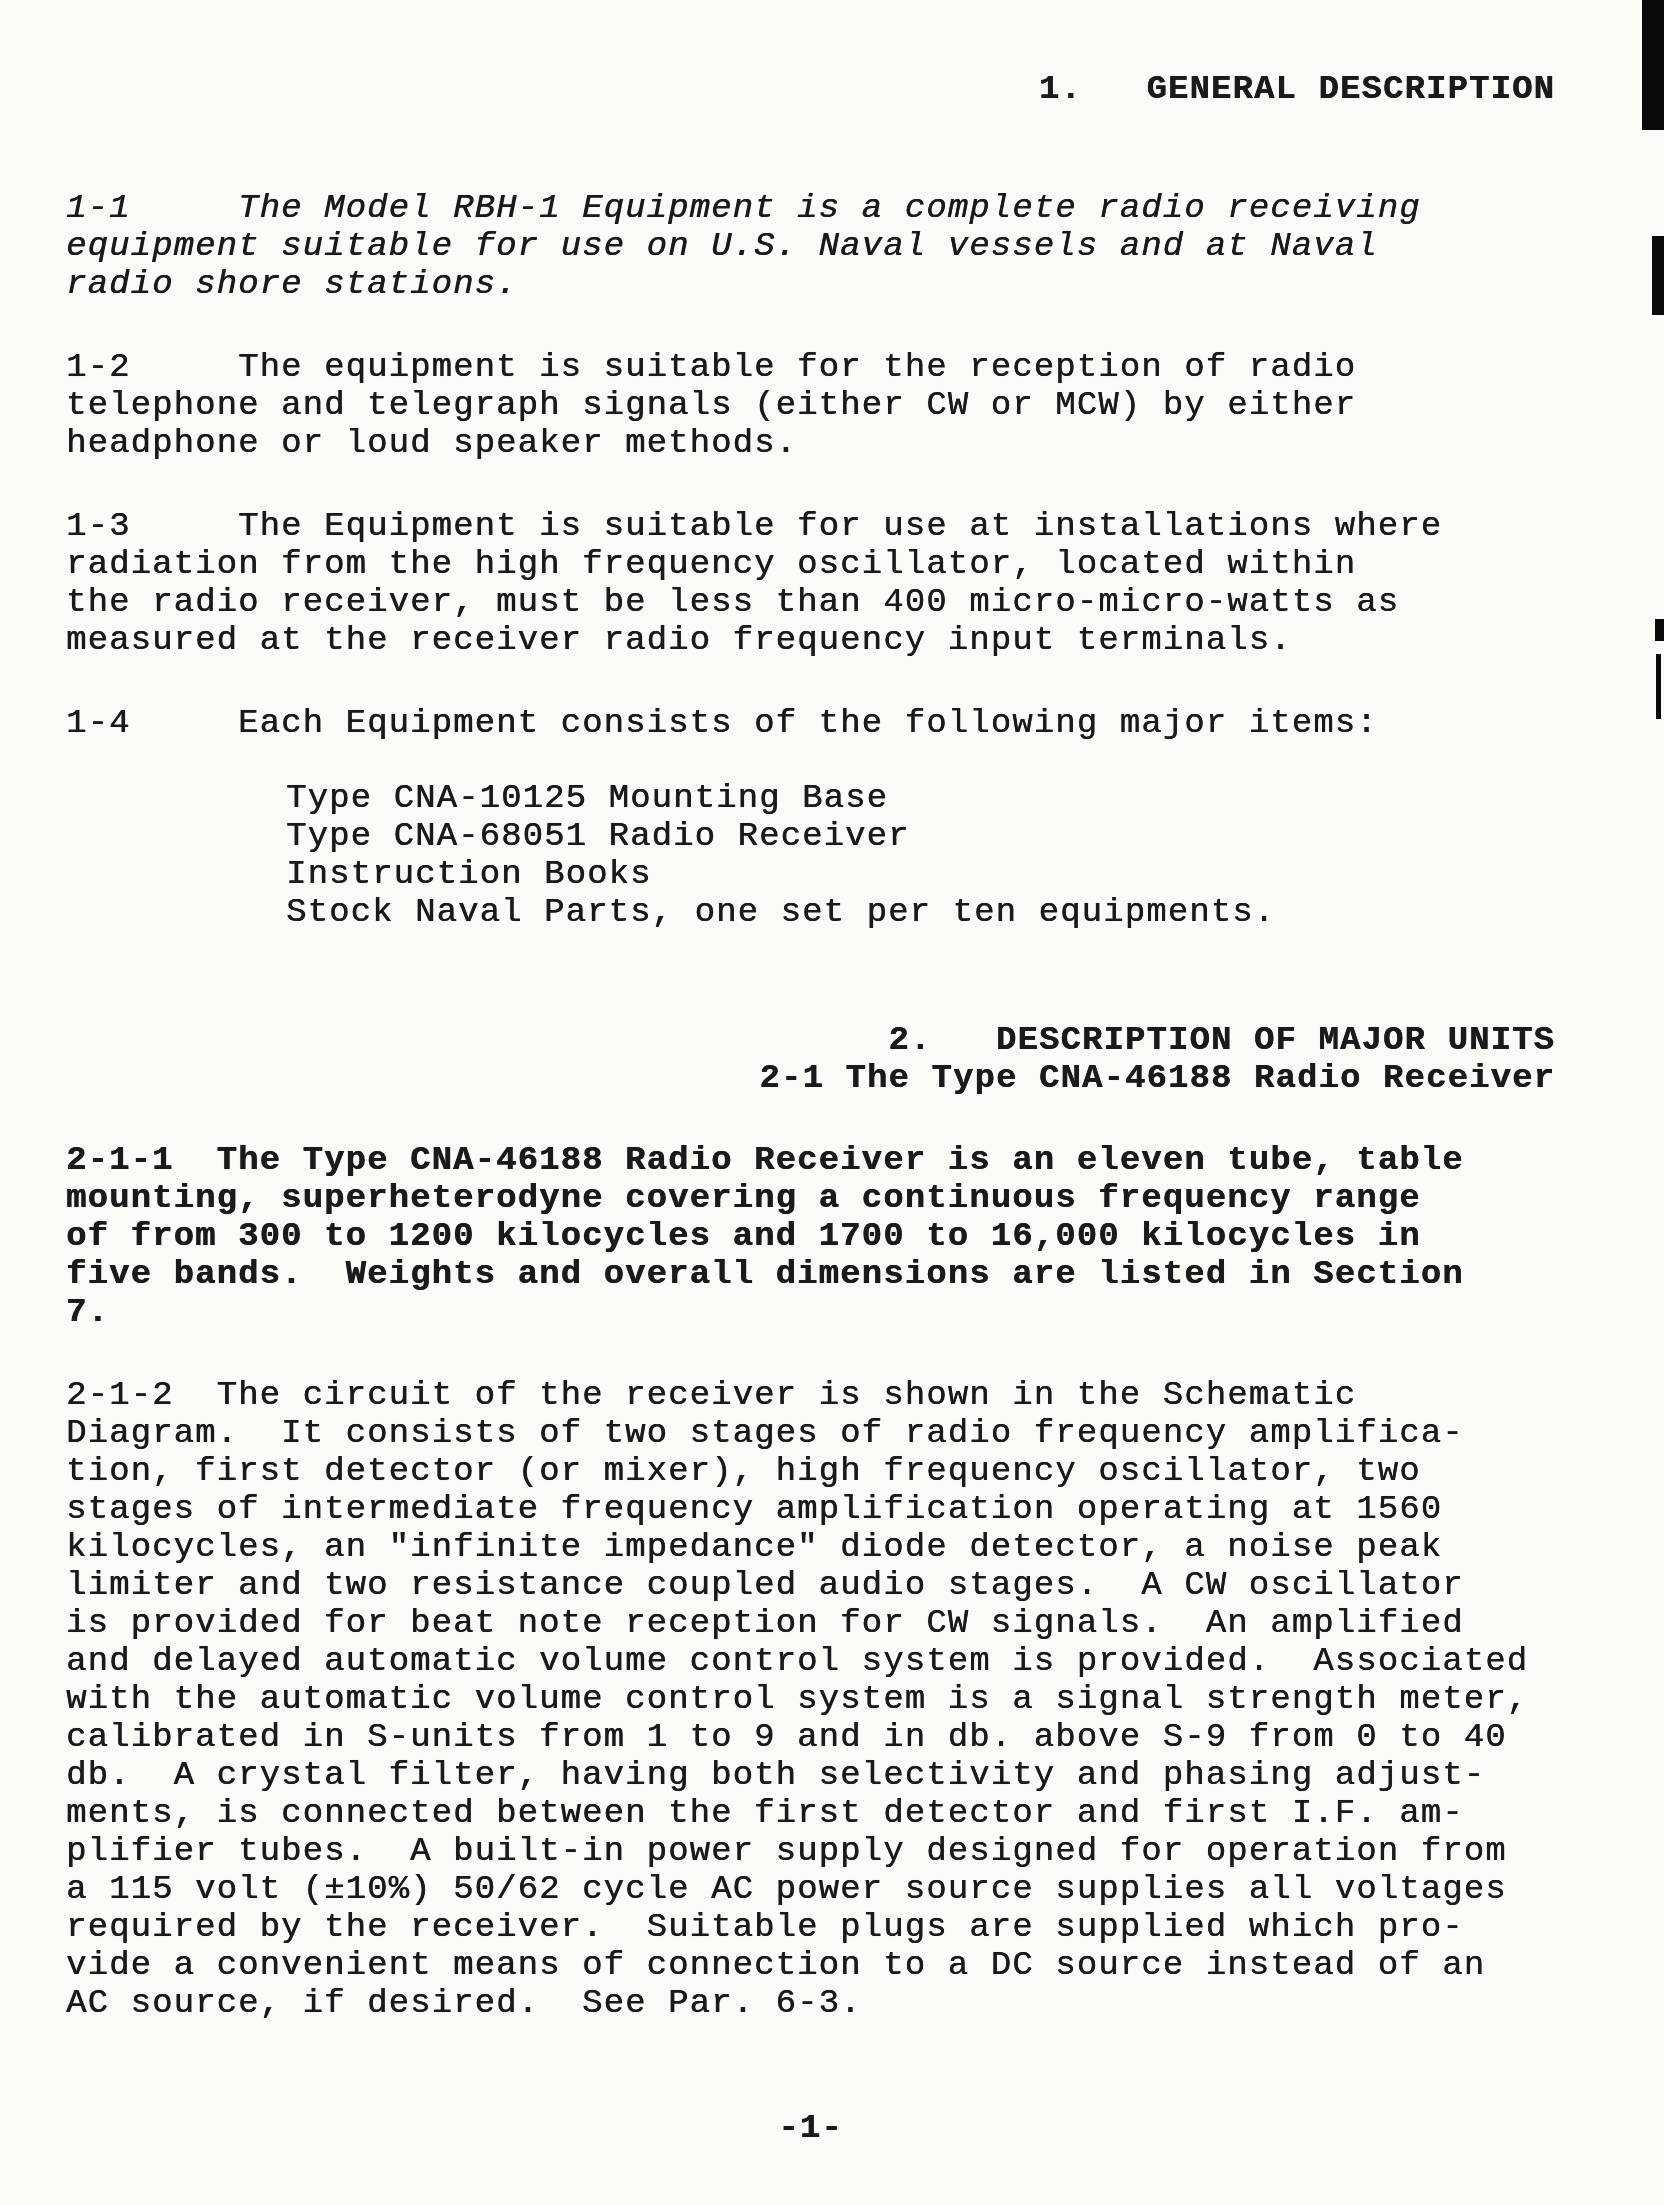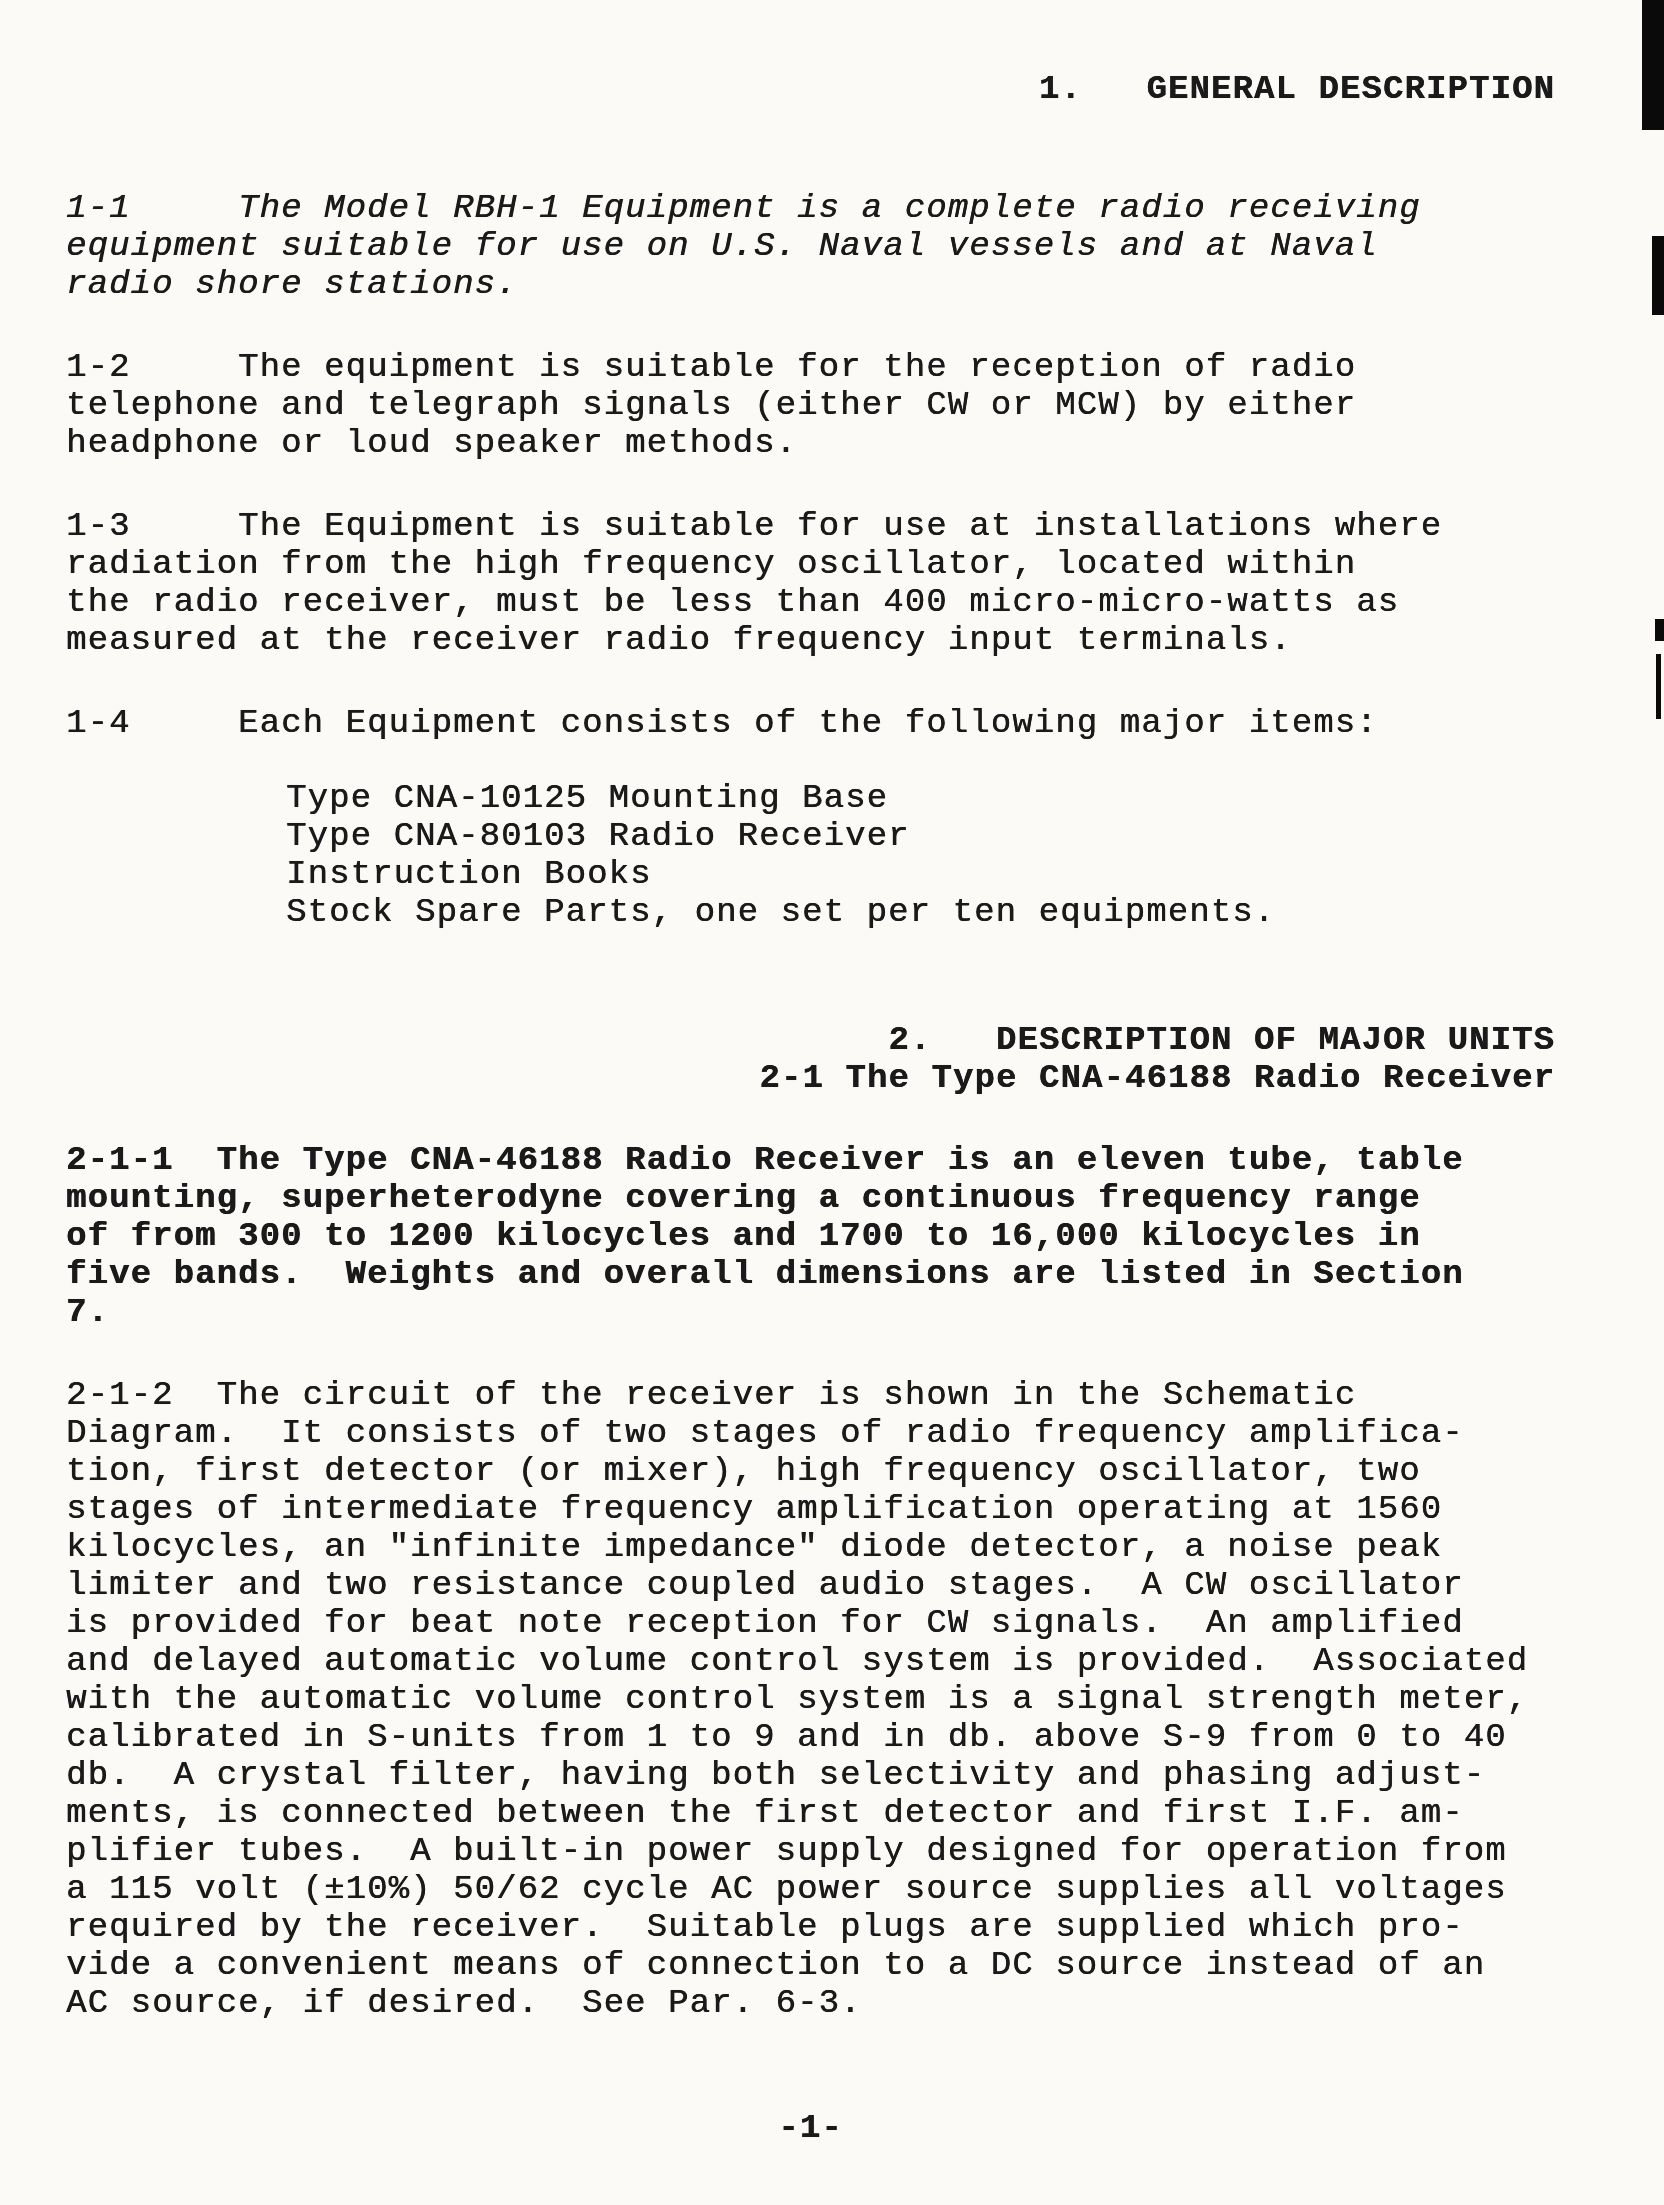--- a/index.html
+++ b/index.html
@@ -73,23 +73,23 @@
 
   <p class="para p-1-3">1-3     The Equipment is suitable for use at installations where
 radiation from the high frequency oscillator, located within
 the radio receiver, must be less than 400 micro-micro-watts as
 measured at the receiver radio frequency input terminals.</p>
 
   <p class="para p-1-4">1-4     Each Equipment consists of the following major items:</p>
 
   <div class="equip-list">
     <div class="list-item">Type CNA-10125 Mounting Base</div>
-    <div class="list-item">Type CNA-80103 Radio Receiver</div>
+    <div class="list-item">Type CNA-68051 Radio Receiver</div>
     <div class="list-item">Instruction Books</div>
-    <div class="list-item">Stock Spare Parts, one set per ten equipments.</div>
+    <div class="list-item">Stock Naval Parts, one set per ten equipments.</div>
   </div>
 
   <div class="heading s2-heading">2.   DESCRIPTION OF MAJOR UNITS</div>
 
   <div class="heading s2-subheading">2-1 The Type CNA-46188 Radio Receiver</div>
 
   <p class="para p-2-1-1">2-1-1  The Type CNA-46188 Radio Receiver is an eleven tube, table
 mounting, superheterodyne covering a continuous frequency range
 of from 300 to 1200 kilocycles and 1700 to 16,000 kilocycles in
 five bands.  Weights and overall dimensions are listed in Section

